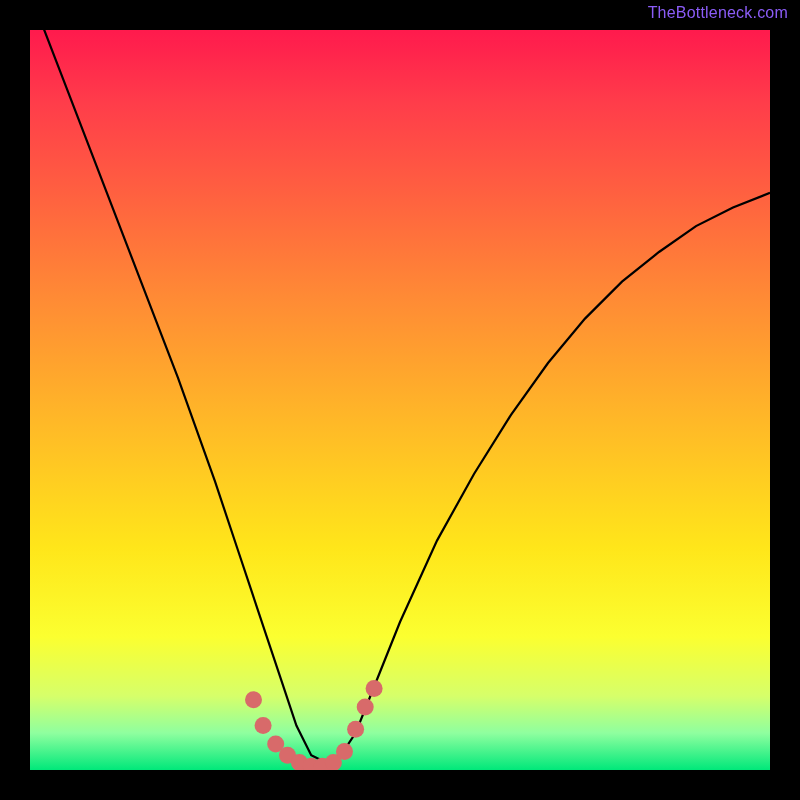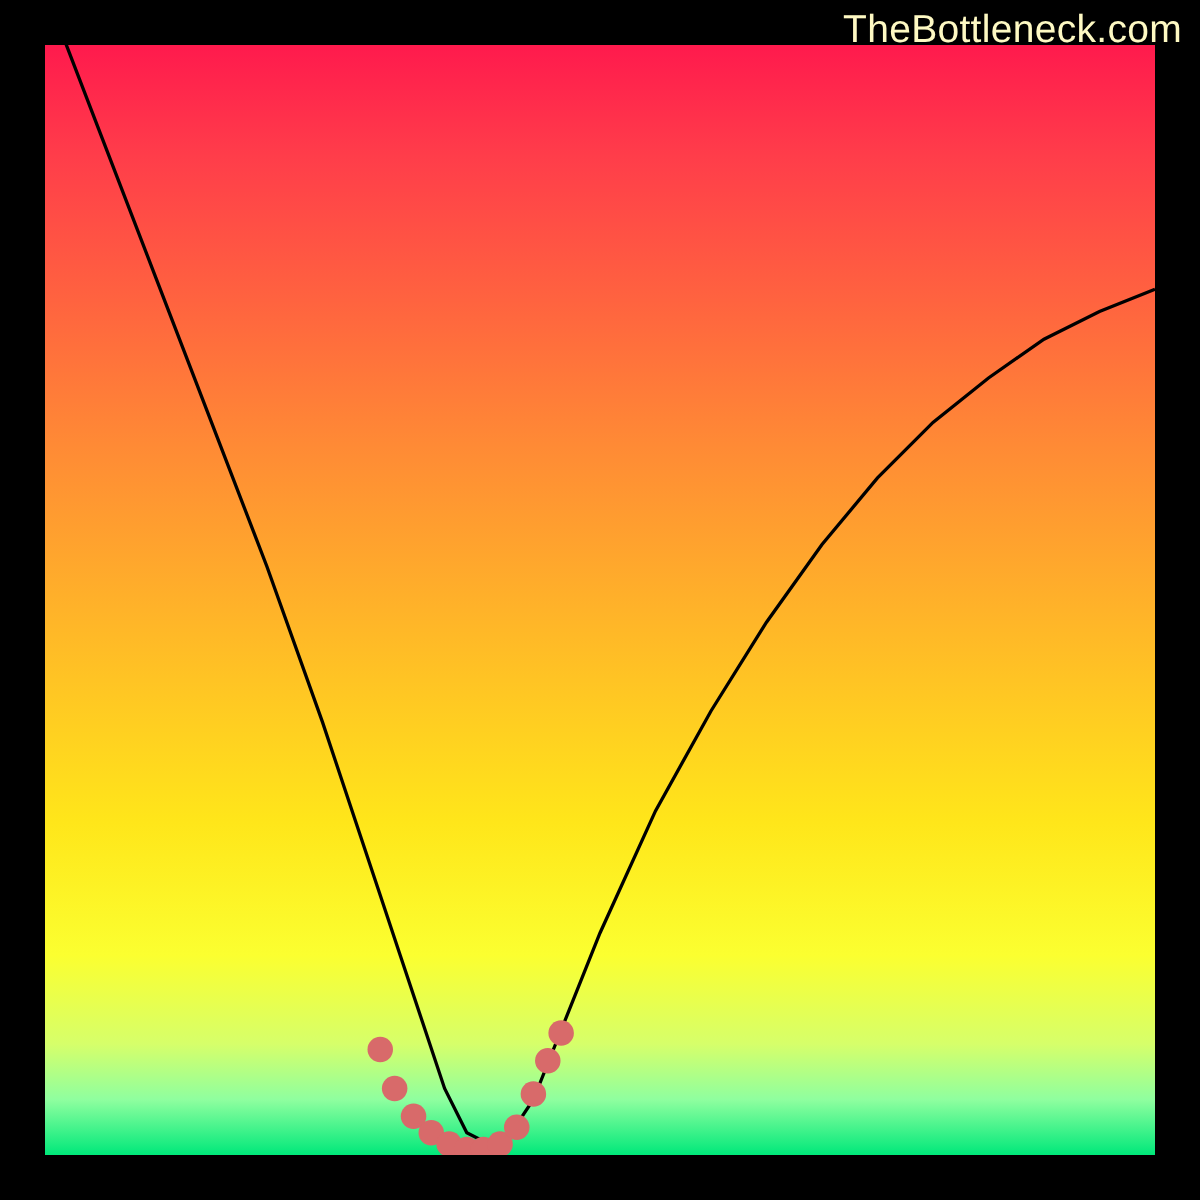--- a/index.html
+++ b/index.html
@@ -34,22 +34,22 @@
       #ffe61a 70%,
       #fbff30 82%,
       #d6ff6a 90%,
       #8fff9f 95%,
       #00e87a 100%);
   }
   .watermark {
     position: absolute;
     top: 4px;
     right: 12px;
-    color: #fef9c3;
-    font-size: 26px;
+    color: #8b5cf6;
+    font-size: 16px;
     letter-spacing: 0.2px;
     font-weight: 500;
   }
   svg.curve {
     position: absolute;
     top: 0;
     left: 0;
     width: 740px;
     height: 740px;
   }

